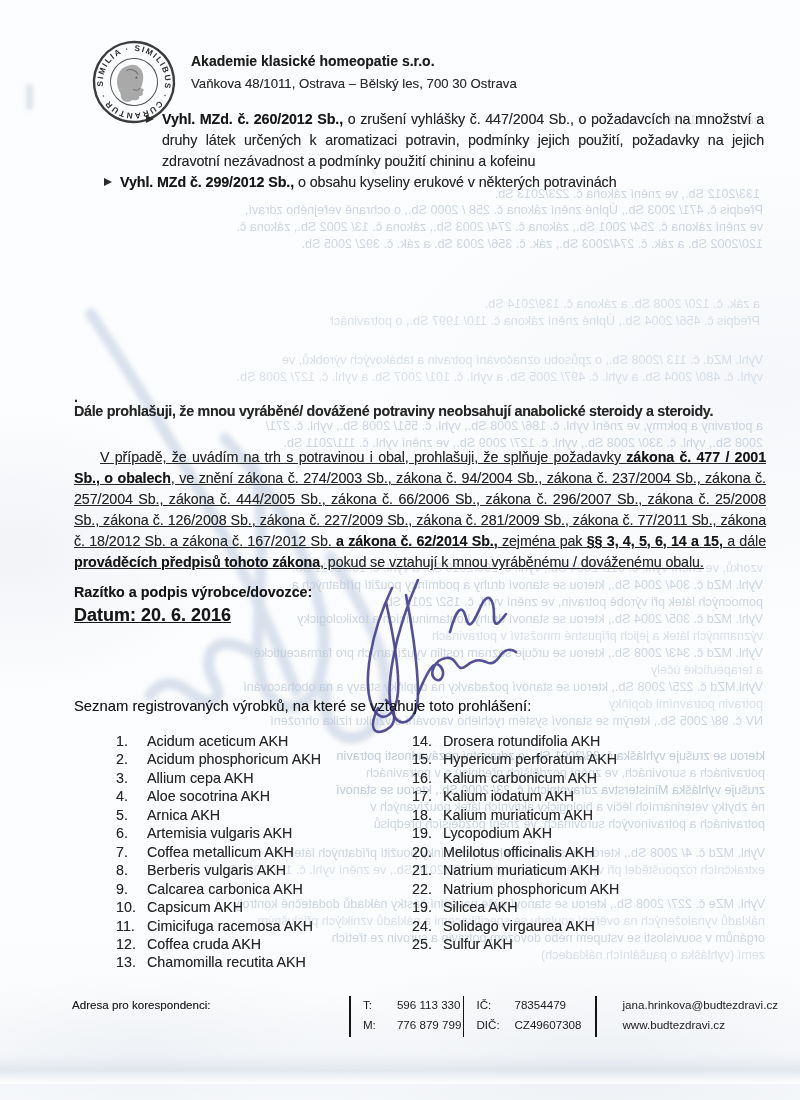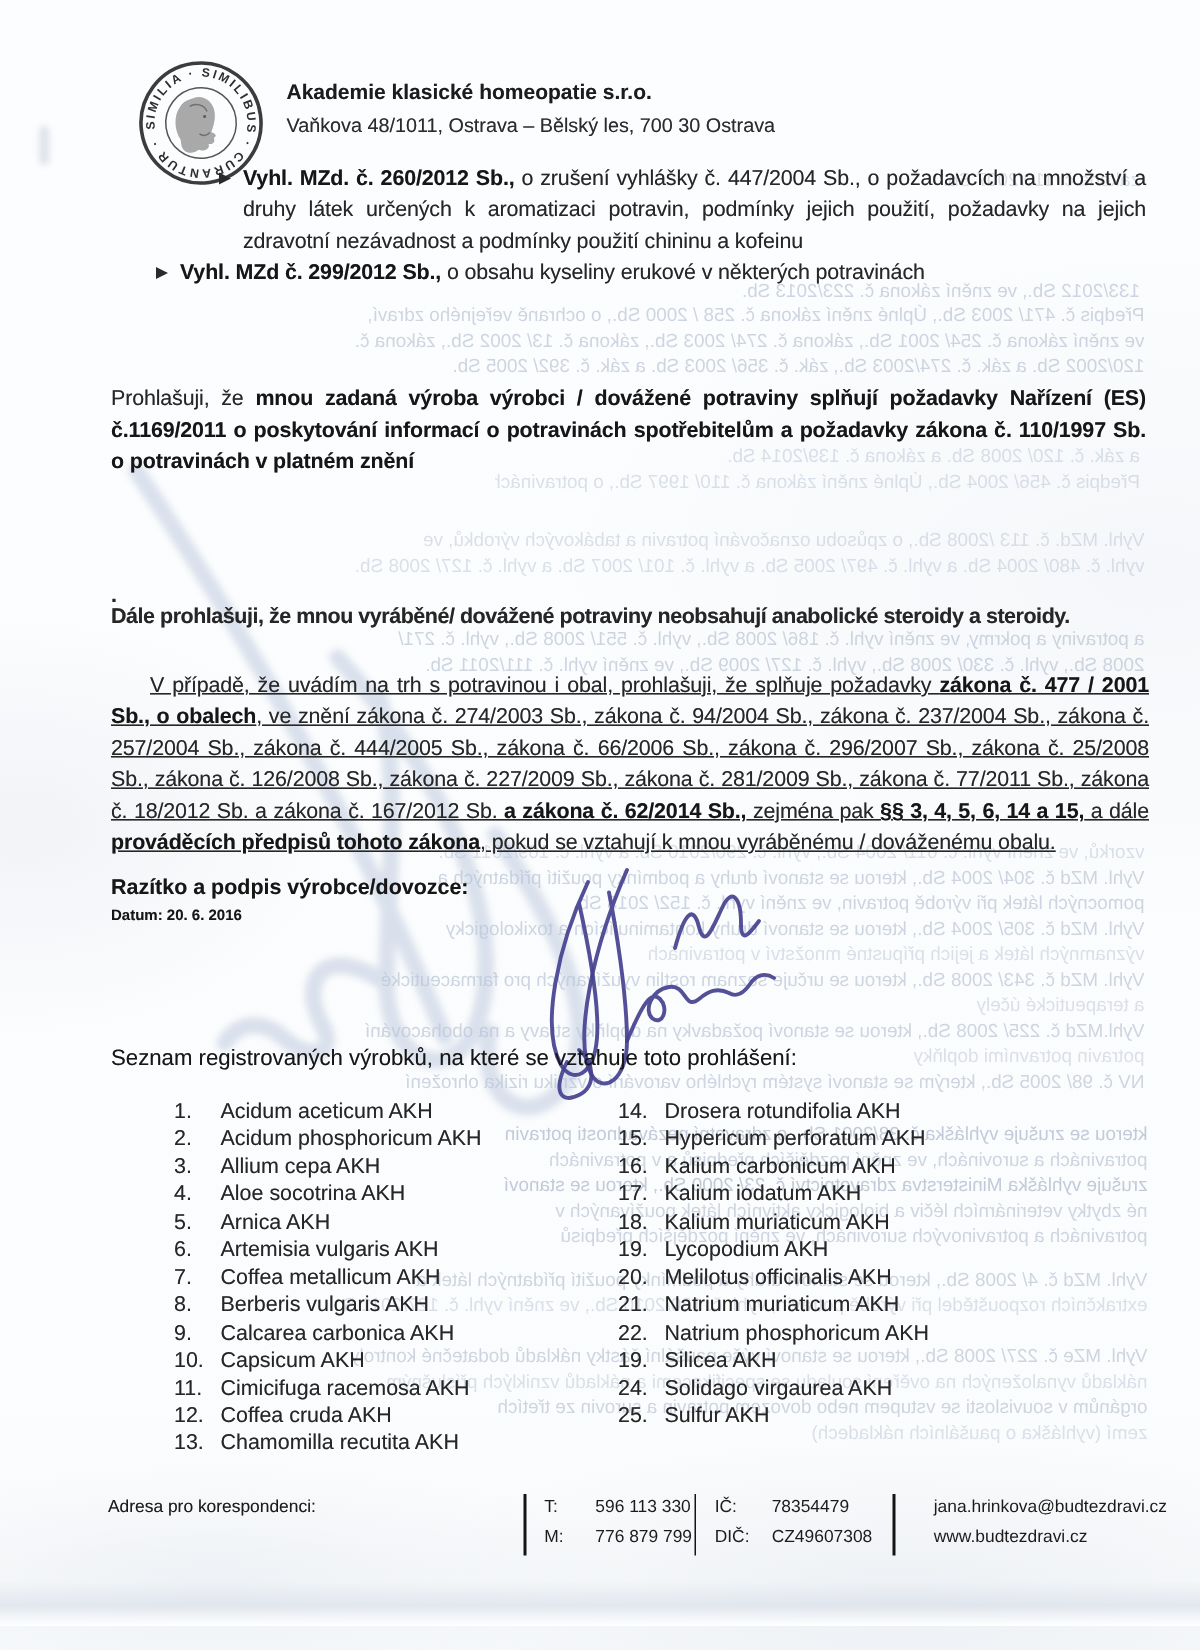--- a/index.html
+++ b/index.html
@@ -33,21 +33,21 @@
     border-left:8px solid #2a2a2a;border-top:4.5px solid transparent;border-bottom:4.5px solid transparent;}
   .btext{flex:1;}
 
   
   .p1{left:74px;top:256px;width:690px;}
   .p2{left:74px;top:329px;width:690px;}
   .pdot{left:74px;top:388px;width:690px;font-size:14.3px;line-height:18px;font-weight:700;}
   .p3{left:74px;top:401px;width:724px;font-weight:700;text-align:left;}
   .p4{left:74px;top:447px;width:692px;text-indent:26px;text-decoration:underline;}
   .stamp-label{left:74px;top:584px;font-size:14.3px;font-weight:700;color:#161616;}
-  .stamp-date{left:74px;top:605px;font-size:10px;font-weight:700;color:#161616;}
+  .stamp-date{left:74px;top:605px;font-size:18px;font-weight:700;color:#161616;text-decoration:underline;}
 
   
   .sig{left:322px;top:570px;width:245px;height:165px;}
   .sig path{fill:none;stroke:#45418f;stroke-width:2.6;stroke-linecap:round;stroke-linejoin:round;opacity:.92;}
 
   
   .products-title{left:74px;top:698px;font-size:14.8px;font-weight:400;color:#161616;}
   .col{top:732px;width:292px;list-style:none;margin:0;padding:0;font-size:14.3px;line-height:18.45px;}
   .col1{left:116px;} .col2{left:412px;}
   .col li{display:flex;}
@@ -150,21 +150,20 @@
     <div class="bullet indent">
       <span class="marker"></span>
       <div class="btext"><span class="b">Vyhl. MZd. č. 260/2012 Sb.,</span><span> o zrušení vyhlášky č. 447/2004 Sb., o požadavcích na množství a druhy látek určených k aromatizaci potravin, podmínky jejich použití, požadavky na jejich zdravotní nezávadnost a podmínky použití chininu a kofeinu</span></div>
     </div>
     <div class="bullet">
       <span class="marker"></span>
       <div class="btext"><span class="b">Vyhl. MZd č. 299/2012 Sb.,</span><span> o obsahu kyseliny erukové v některých potravinách</span></div>
     </div>
   </div>
 
-  <div class="abs p1 body-text ink"><span>Prohlašuji, že </span><span class="b">mnou zadaná výroba výrobci / dovážené potraviny splňují požadavky Nařízení (ES) č.1169/2011 o poskytování informací o potravinách spotřebitelům a požadavky zákona č. 110/1997 Sb. o potravinách v platném znění</span></div>
   <div class="abs pdot ink">.</div>
   <div class="abs p3 body-text fit ink">Dále prohlašuji, že mnou vyráběné/ dovážené potraviny neobsahují anabolické steroidy a steroidy.</div>
   <div class="abs p4 body-text ink"><span>V případě, že uvádím na trh s potravinou i obal, prohlašuji, že splňuje požadavky </span><span class="b">zákona č. 477 / 2001 Sb., o obalech</span><span>, ve znění zákona č. 274/2003 Sb., zákona č. 94/2004 Sb., zákona č. 237/2004 Sb., zákona č. 257/2004 Sb., zákona č. 444/2005 Sb., zákona č. 66/2006 Sb., zákona č. 296/2007 Sb., zákona č. 25/2008 Sb., zákona č. 126/2008 Sb., zákona č. 227/2009 Sb., zákona č. 281/2009 Sb., zákona č. 77/2011 Sb., zákona č. 18/2012 Sb. a zákona č. 167/2012 Sb. </span><span class="b">a zákona č. 62/2014 Sb.,</span><span> zejména pak </span><span class="b">§§ 3, 4, 5, 6, 14 a 15,</span><span> a dále </span><span class="b">prováděcích předpisů tohoto zákona</span><span>, pokud se vztahují k mnou vyráběnému / dováženému obalu.</span></div>
 
   <div class="abs stamp-label ink">Razítko a podpis výrobce/dovozce:</div>
   <div class="abs stamp-date ink">Datum: 20. 6. 2016</div>
 
   <svg class="abs sig" viewBox="0 0 245 165" aria-hidden="true">
     <path d="M 70,18 C 50,60 38,115 52,140 C 60,153 74,147 76,122 C 78,95 68,50 64,32"></path>
     <path d="M 96,10 C 74,60 60,122 72,146 C 80,160 96,150 96,124 C 96,92 88,45 84,25"></path>

